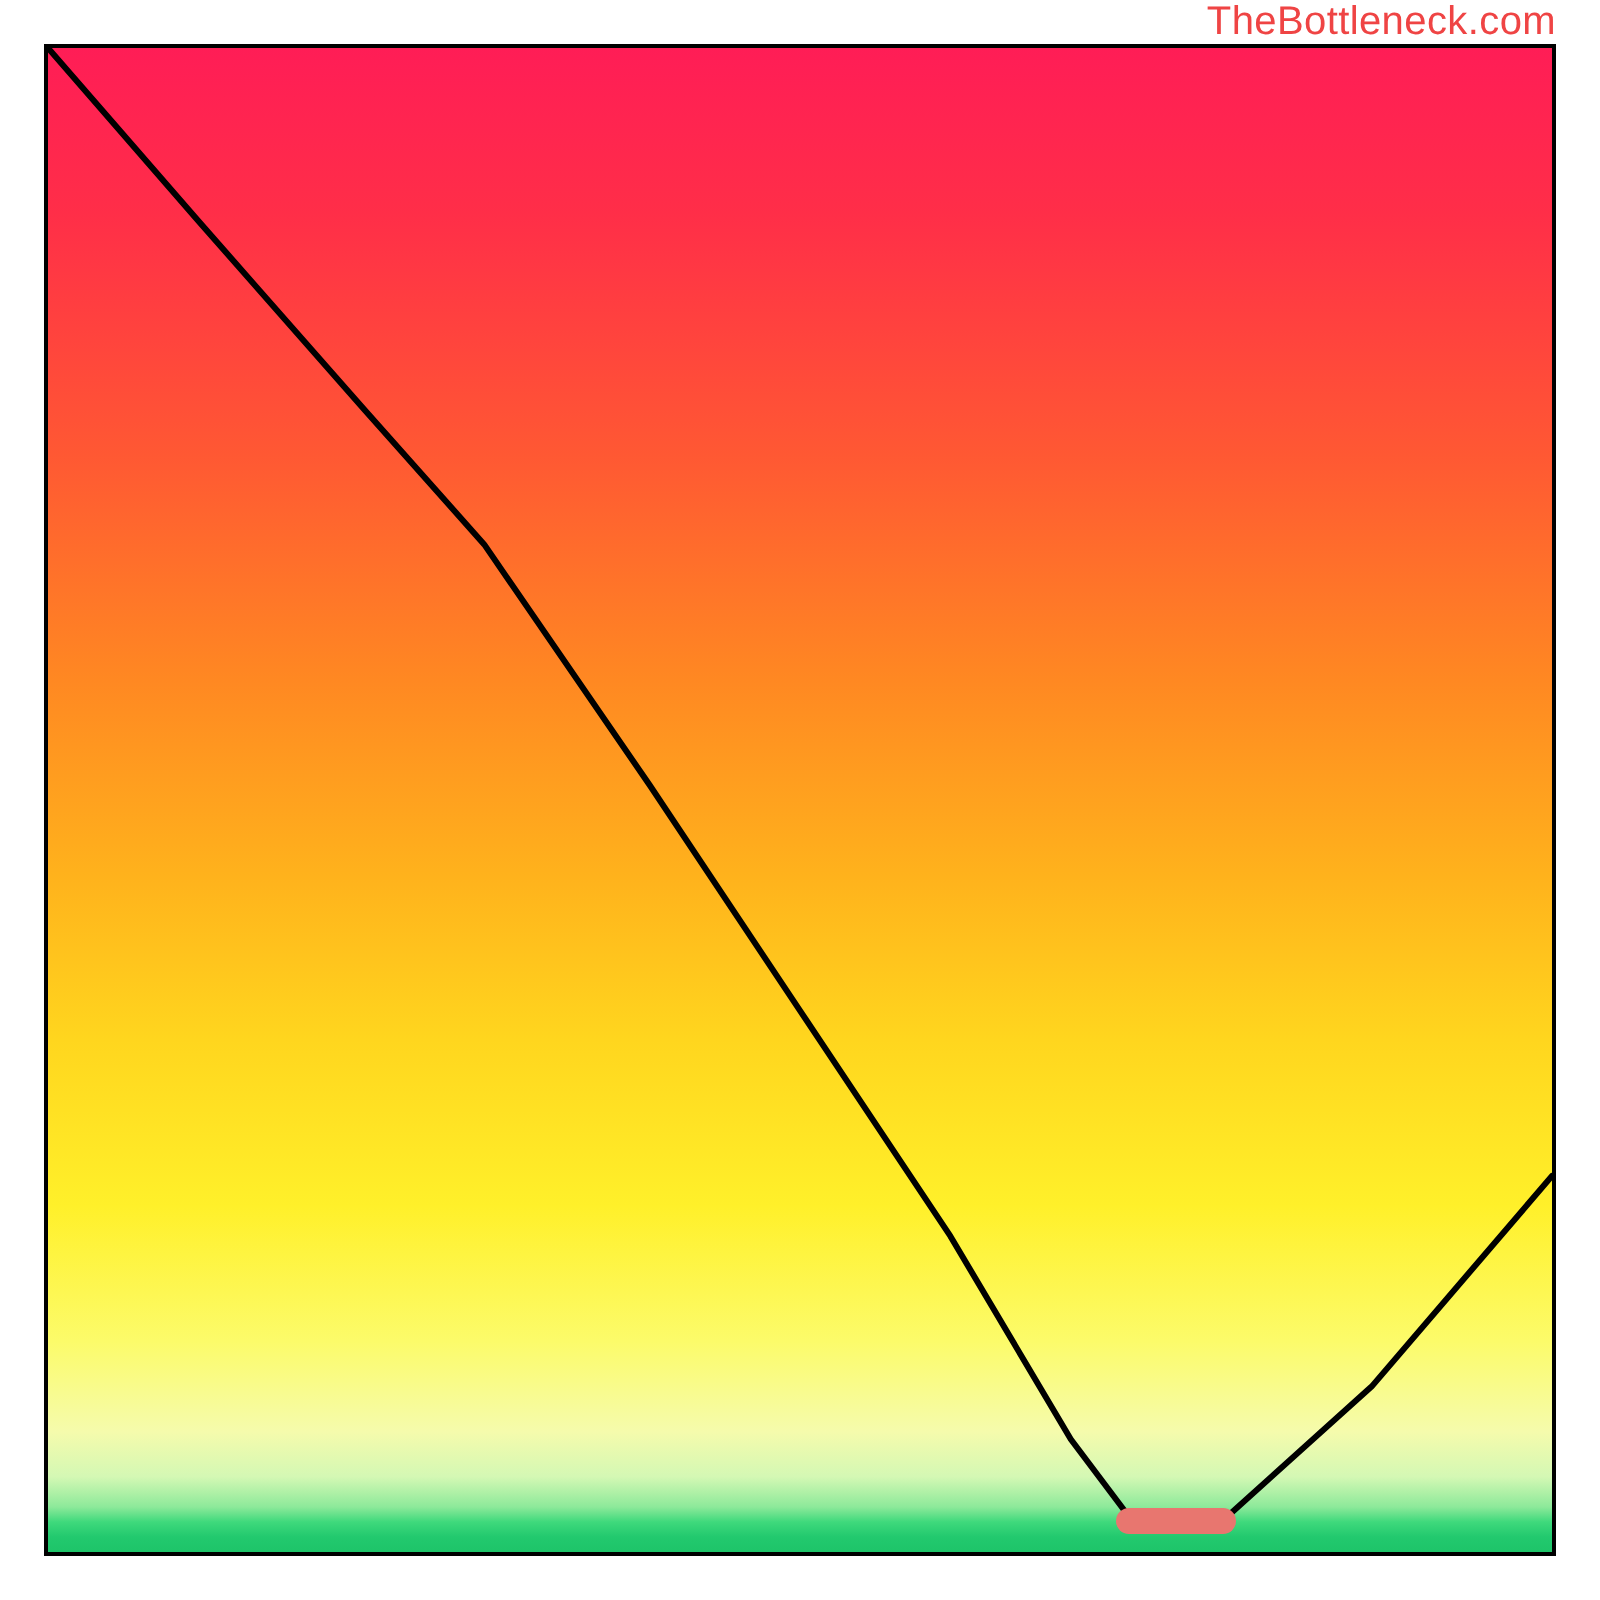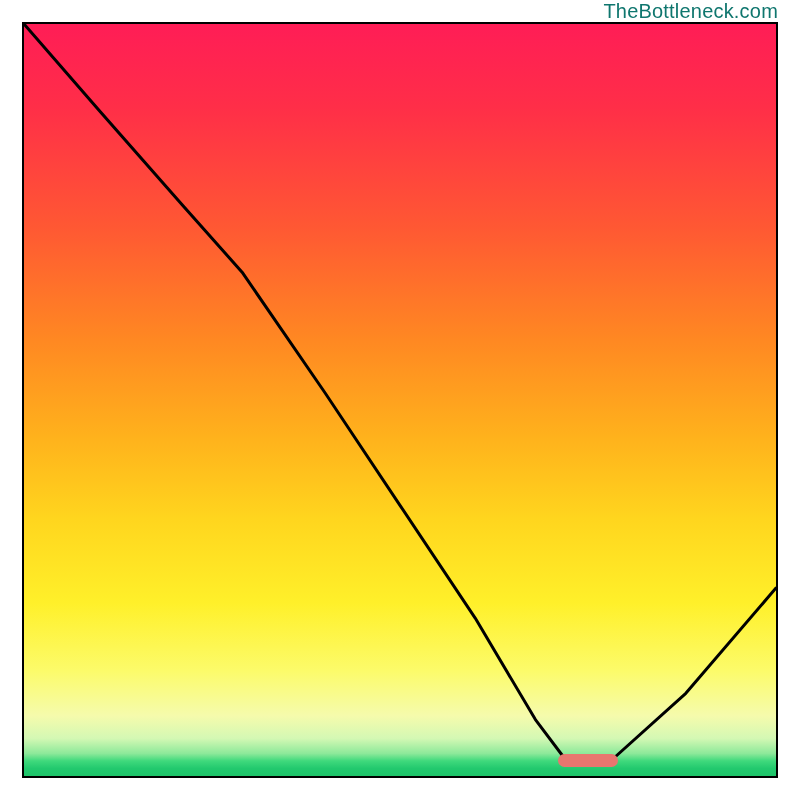--- a/index.html
+++ b/index.html
@@ -58,21 +58,21 @@
     position: absolute;
     height: 13px;
     border-radius: 6.5px;
     background: #e8766f;
   }
   .watermark {
     position: absolute;
     top: 0px;
     right: 22px;
     font-size: 20px;
-    color: #0f766e;
+    color: #ef4444;
     font-weight: 500;
     letter-spacing: 0.2px;
   }
 </style>
 </head>
 <body>
 
 <div class="container">
 
   <div class="watermark">TheBottleneck.com</div>

